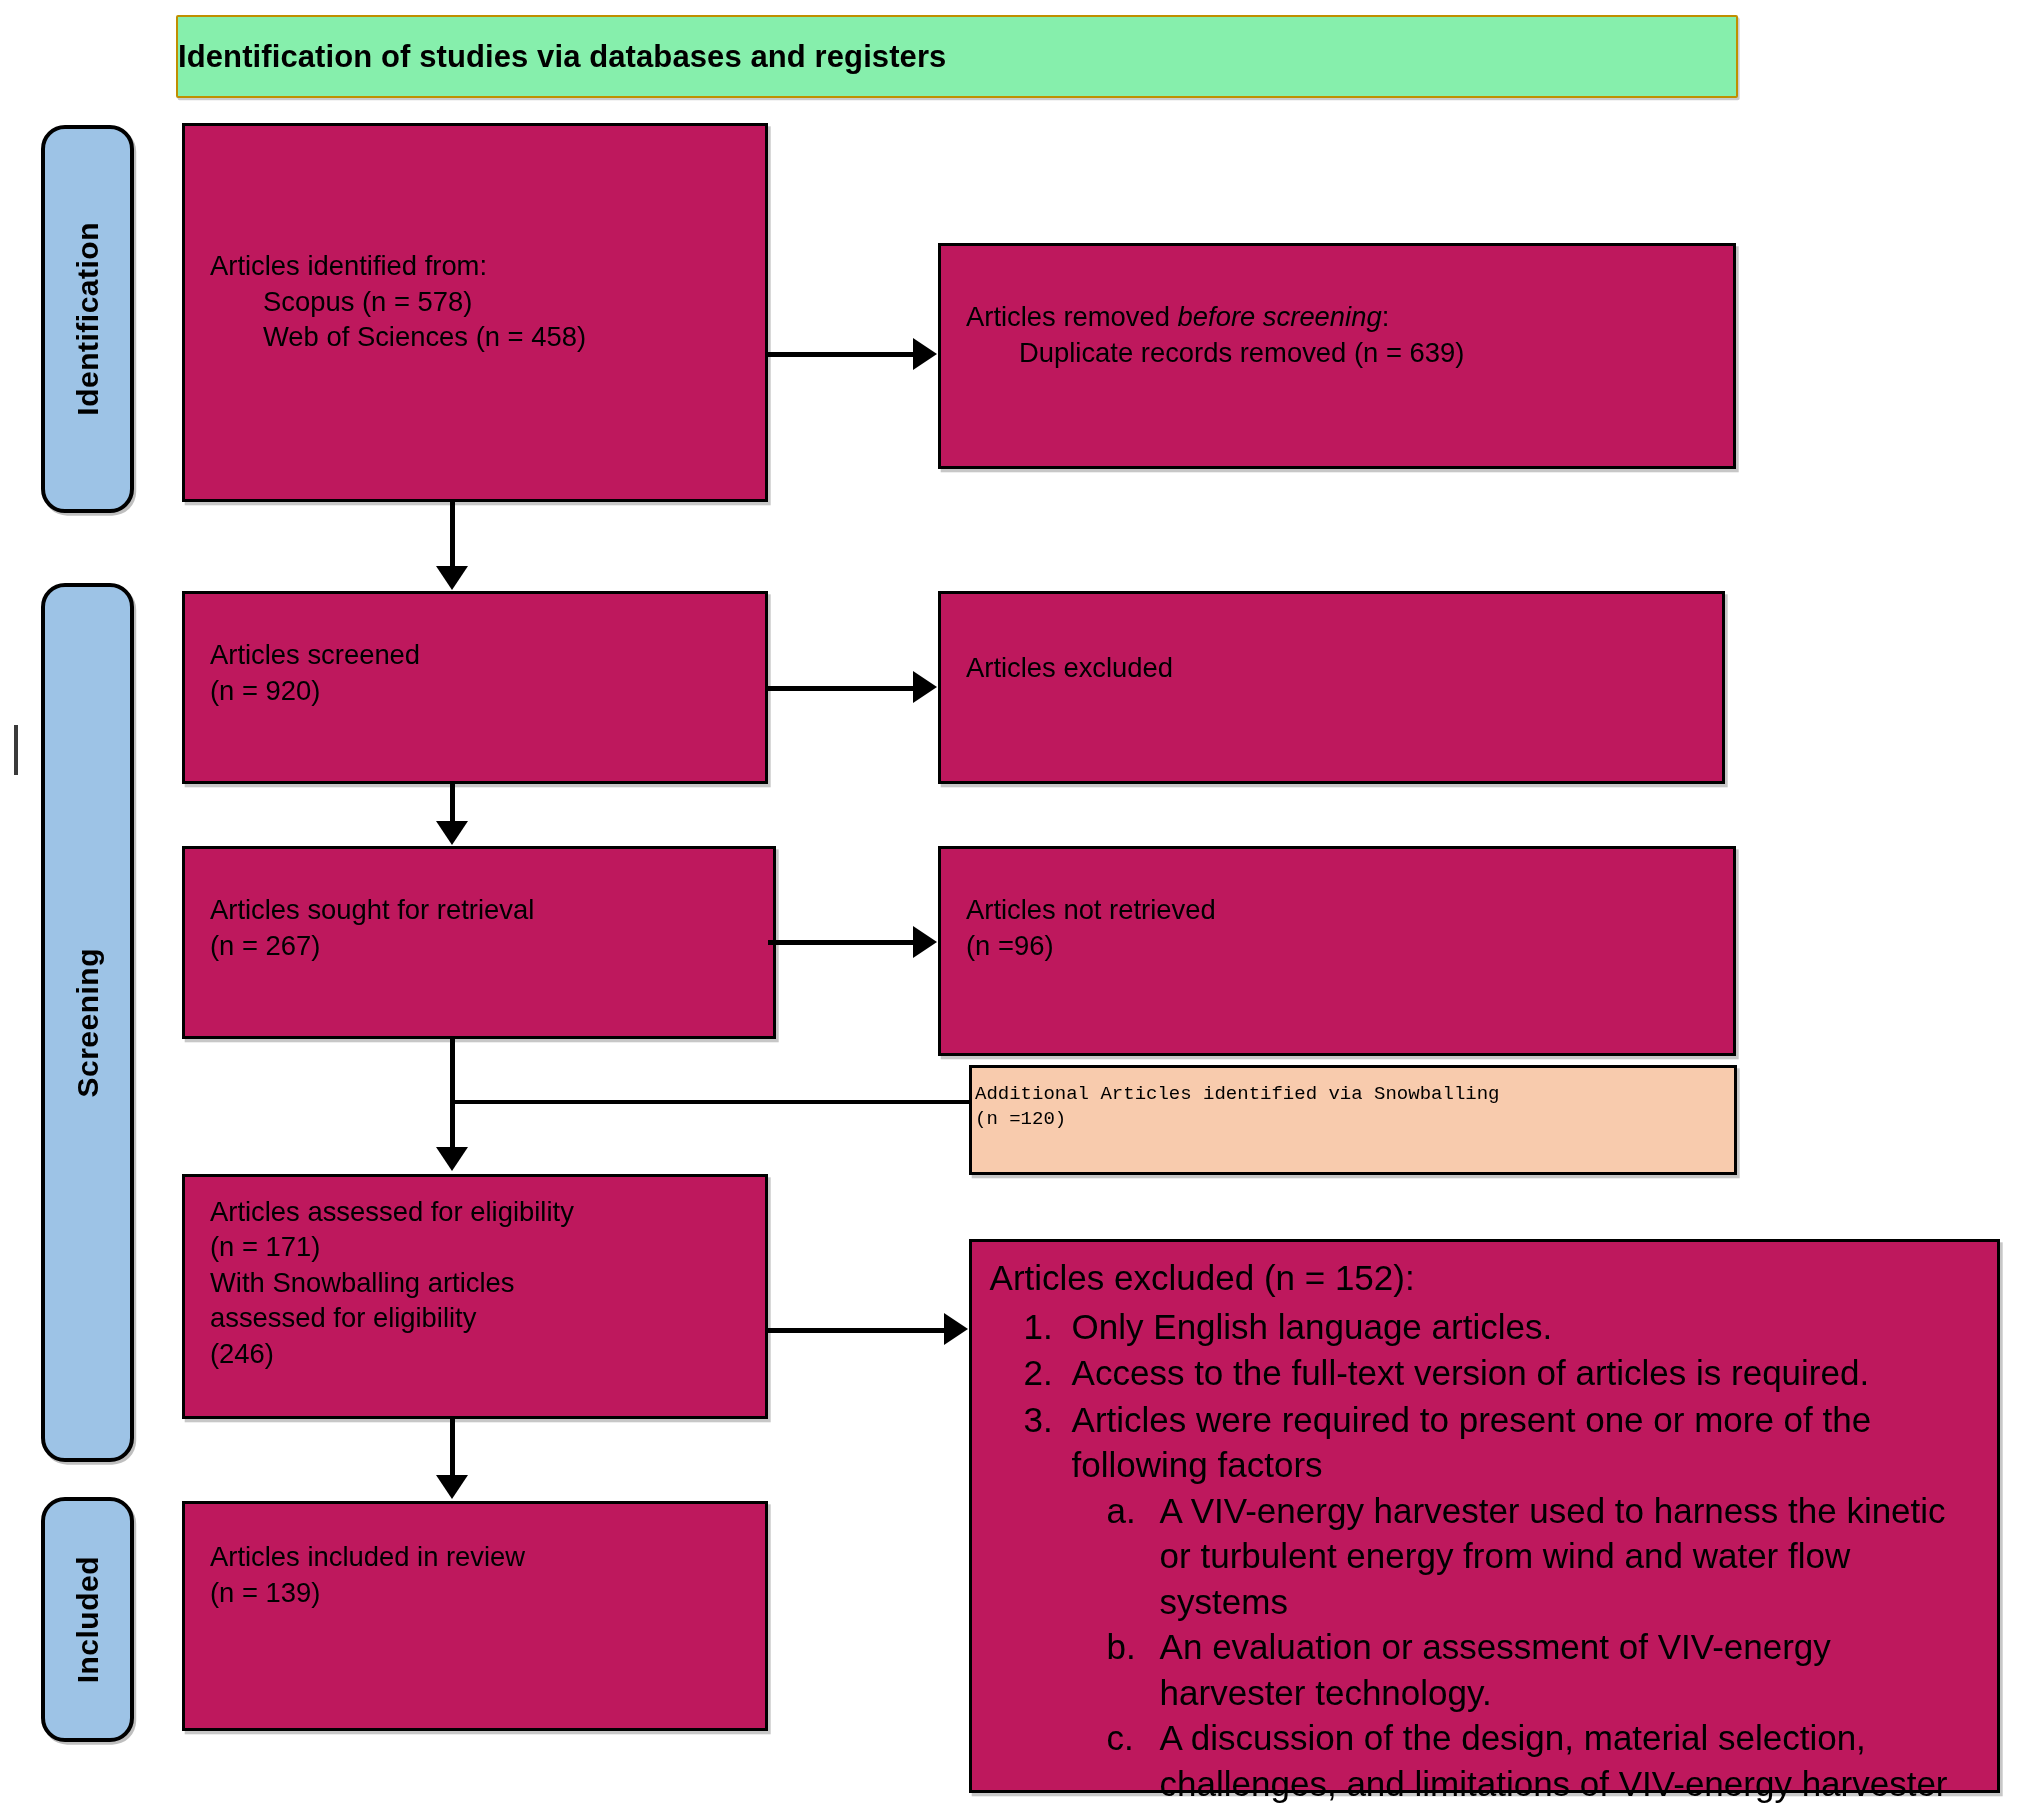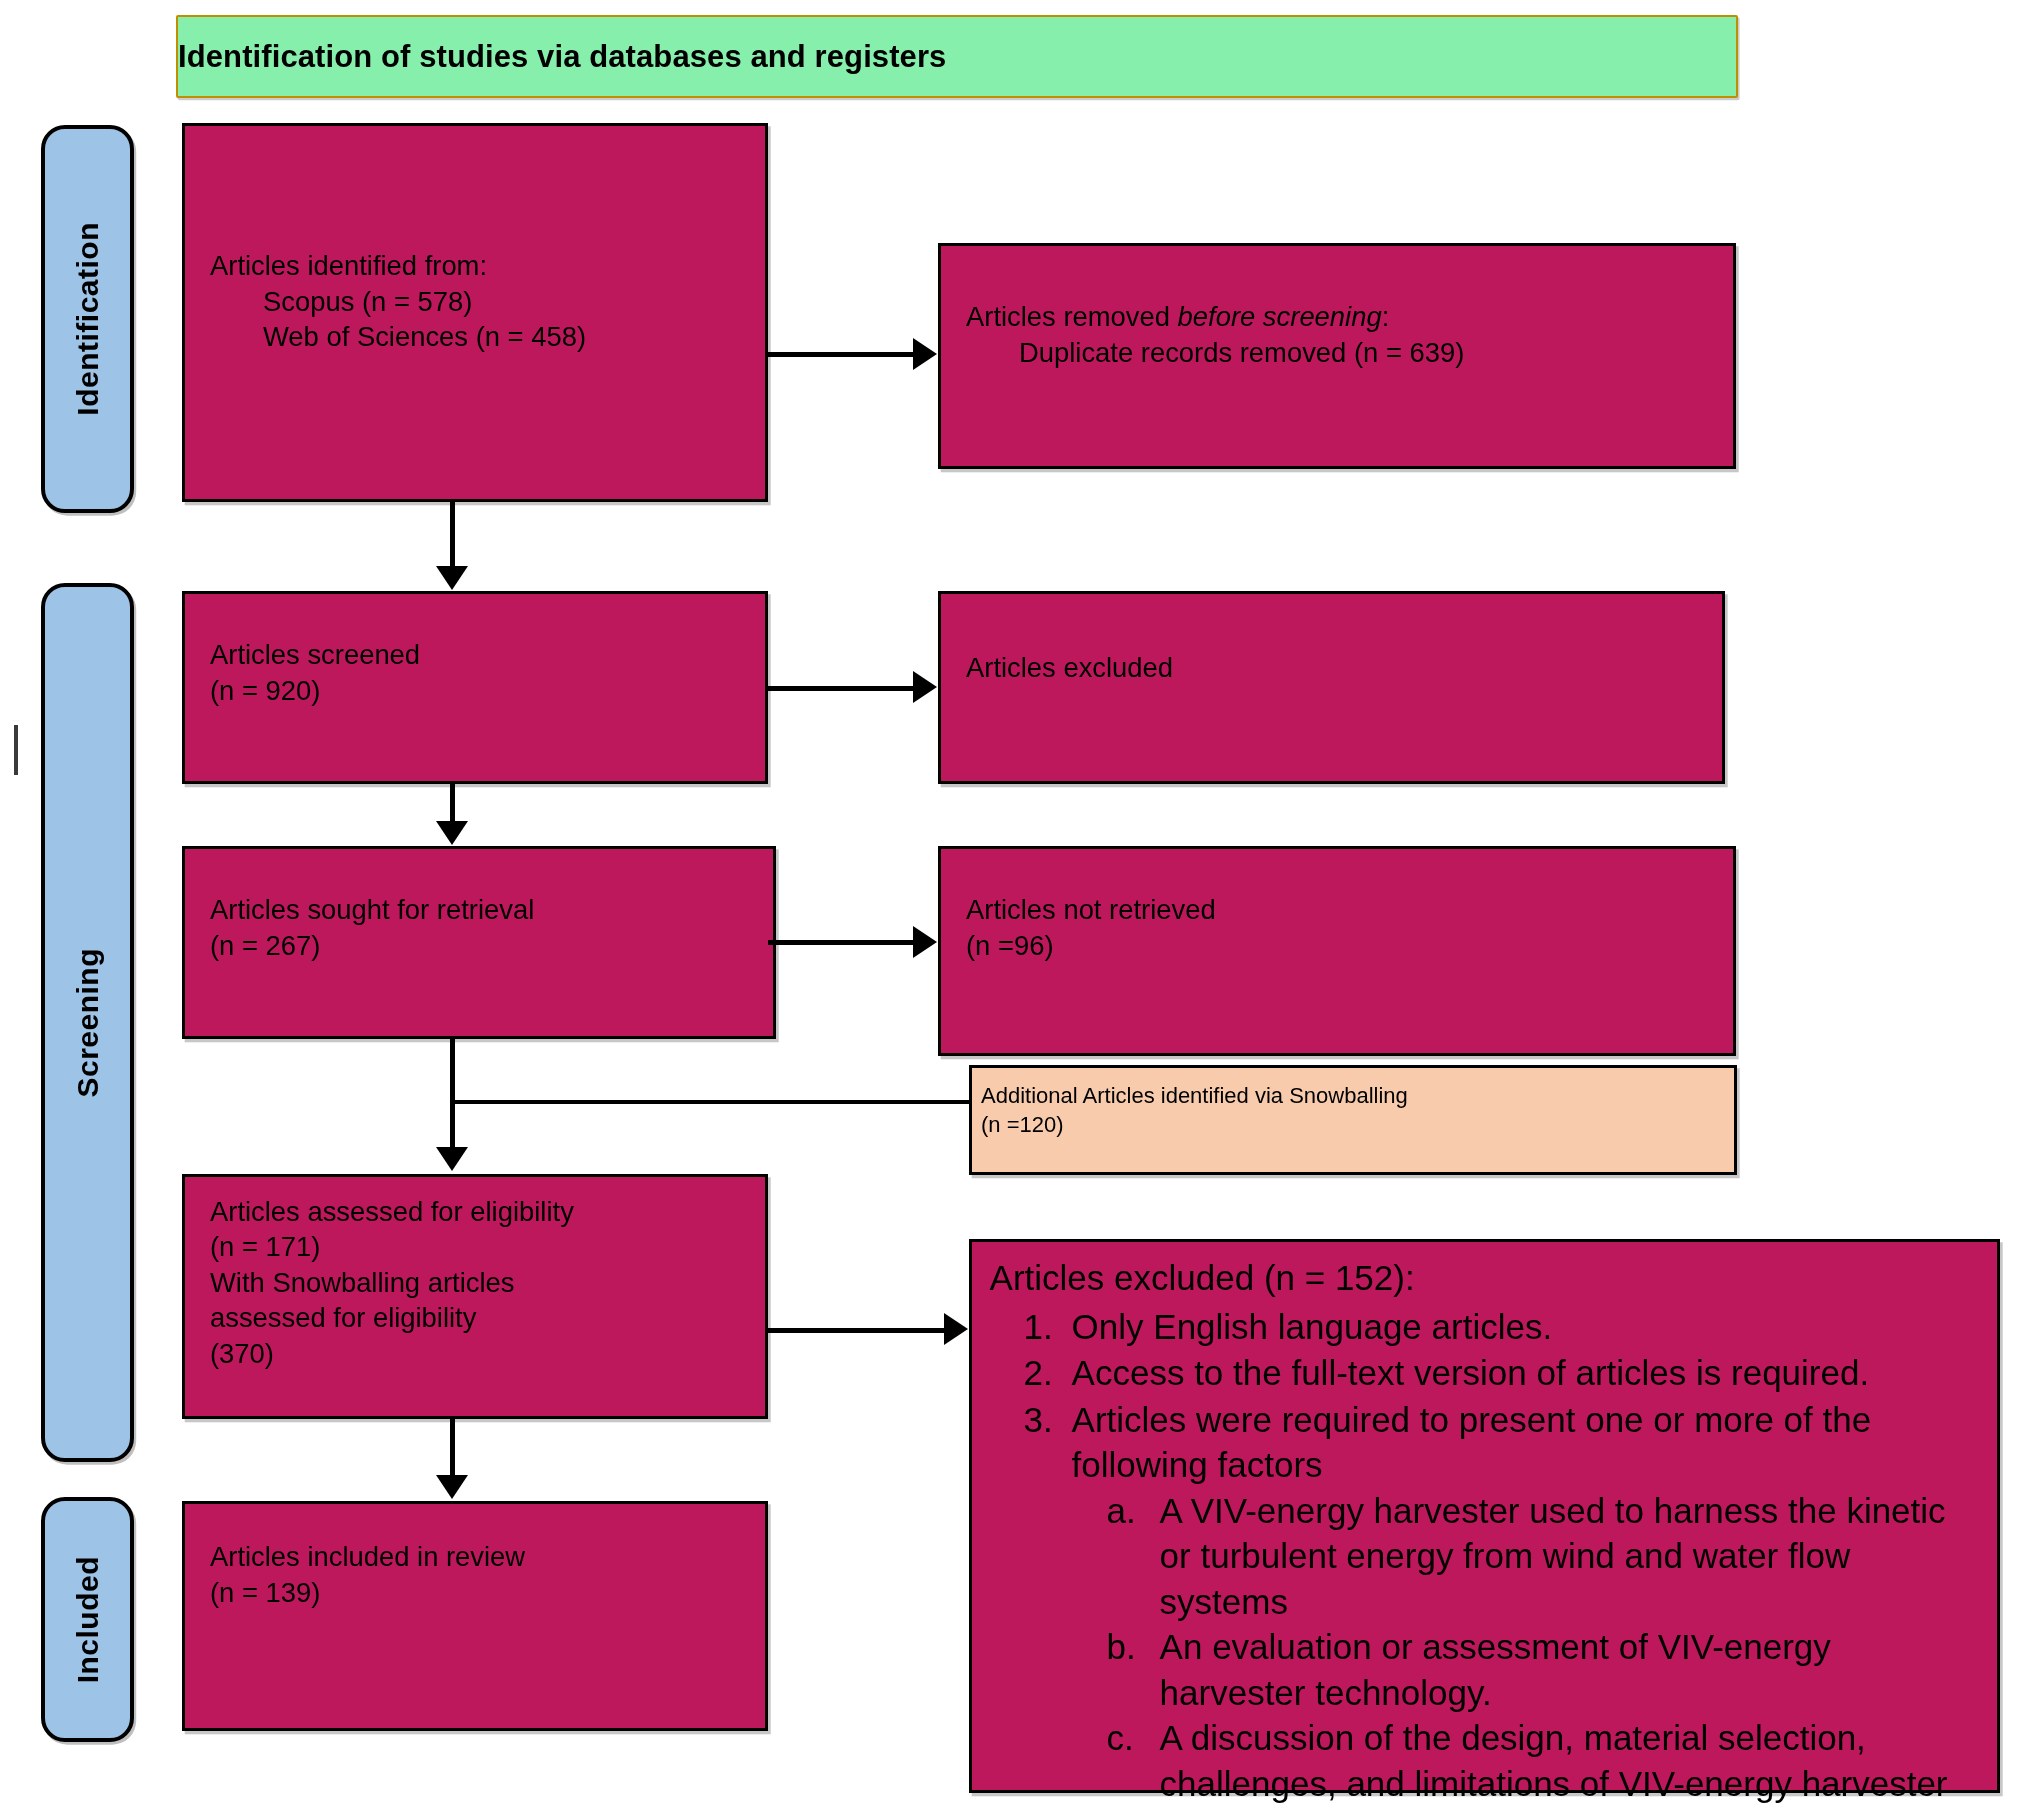--- a/index.html
+++ b/index.html
@@ -47,21 +47,21 @@
   #box-excluded1{left:938px;top:591px;width:787px;height:193px;}
   #box-excluded1 .inner{top:56px;}
 
   #box-sought{left:182px;top:846px;width:594px;height:193px;}
   #box-sought .inner{top:43px;}
 
   #box-notretrieved{left:938px;top:846px;width:798px;height:210px;}
   #box-notretrieved .inner{top:43px;}
 
   #box-snowball{left:969px;top:1065px;width:768px;height:110px;}
-  #box-snowball .inner{left:9px;top:14.3px;font-size:22px;}
+  #box-snowball .inner{left:3px;top:14.3px;font-size:19px;font-family:Liberation Mono, monospace;}
 
   #box-eligibility{left:182px;top:1174px;width:586px;height:245px;}
   #box-eligibility .inner{top:16.5px;}
 
   #box-exclusionlist{left:969px;top:1239px;width:1031px;height:554px;}
   #box-exclusionlist .inner{left:17.6px;right:11px;top:13px;font-size:35px;line-height:1.30;}
 
   #box-included{left:182px;top:1501px;width:586px;height:230px;}
   #box-included .inner{top:35px;}
 
@@ -153,21 +153,21 @@
       <div>(n =120)</div>
     </div>
   </div>
 
   <div class="box" id="box-eligibility">
     <div class="inner">
       <div>Articles assessed for eligibility</div>
       <div>(n = 171)</div>
       <div>With Snowballing articles</div>
       <div>assessed for eligibility</div>
-      <div>(370)</div>
+      <div>(246)</div>
     </div>
   </div>
 
   <div class="box" id="box-exclusionlist">
     <div class="inner">
       <div>Articles excluded (n = 152):</div>
       <ul class="ex-list">
         <li>
           <span class="num">1.</span>
           <span>Only English language articles.</span>

